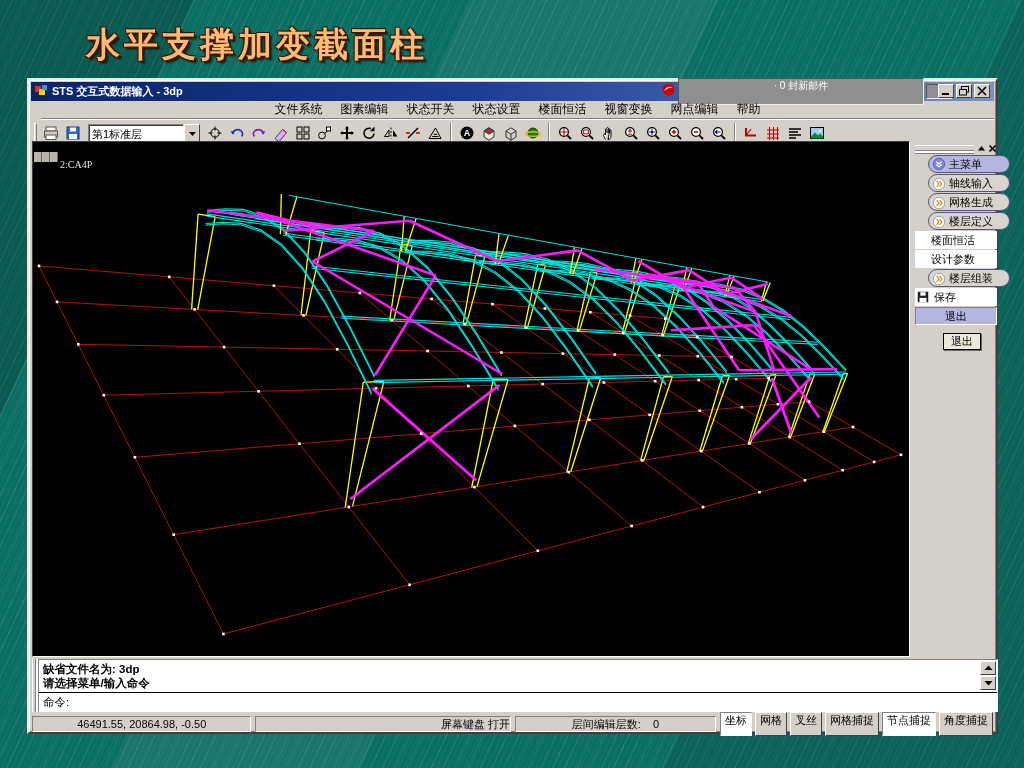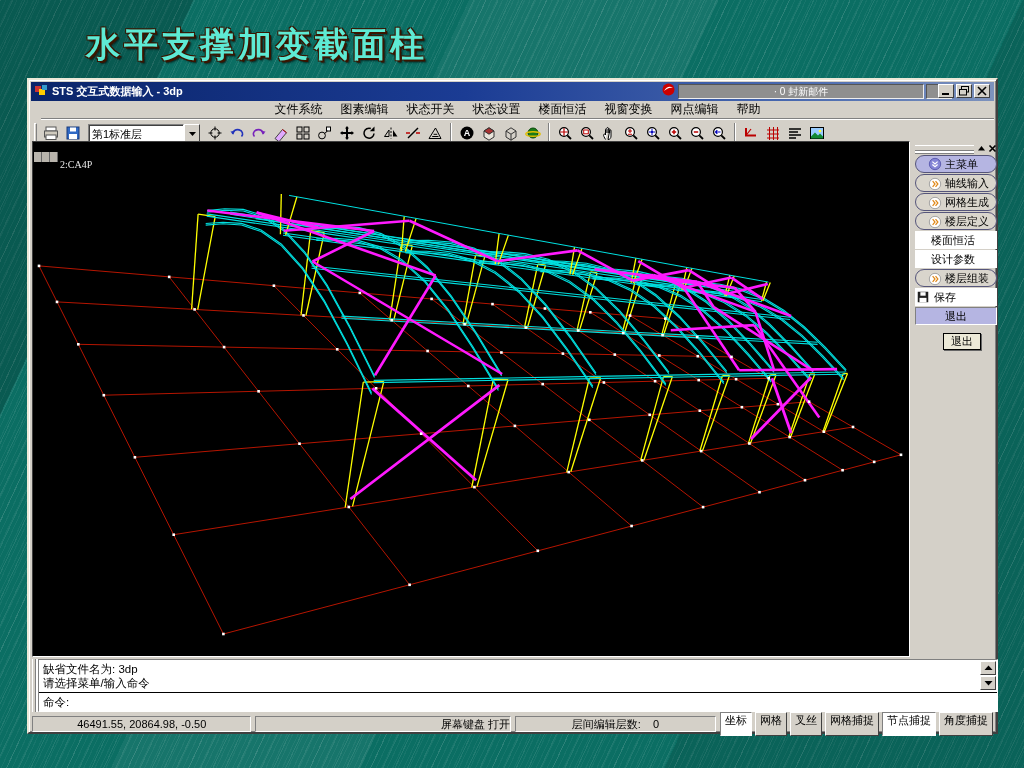--- a/index.html
+++ b/index.html
@@ -9,39 +9,39 @@
     background-color:#0b6e63;
     background-image:
       linear-gradient(115deg, rgba(0,0,0,0.18) 0 14%, transparent 14% 34%, rgba(255,255,255,0.05) 34% 52%, transparent 52% 74%, rgba(0,0,0,0.10) 74%),
       repeating-linear-gradient(115deg, rgba(255,255,255,0.09) 0 1px, transparent 1px 11px),
       repeating-linear-gradient(115deg, rgba(255,255,255,0.05) 0 1px, transparent 1px 5px);
     position:relative;
   }
   .slide-title {
     position:absolute; left:86px; top:22px;
     font-size:34px; font-weight:bold; letter-spacing:4px;
-    color:#5eead4;
+    color:#fdba74;
     text-shadow:2px 2px 0 #3a1500, -1px -1px 0 #3a1500, 1px -1px 0 #3a1500, -1px 1px 0 #3a1500, 3px 3px 2px rgba(0,0,0,0.6);
   }
   
   .app-window {
     position:absolute; left:27px; top:78px; width:971px; height:656px;
     background:#d4d0c8;
     border:2px solid; border-color:#ece9d8 #404040 #404040 #ece9d8;
     box-shadow:inset 1px 1px 0 #fff, inset -1px -1px 0 #808080;
   }
   .titlebar {
     position:absolute; left:2px; top:2px; right:2px; height:19px;
     background:linear-gradient(90deg,#0a246a 0%,#1b3c94 45%,#4a6ab0 80%,#7d92bd 100%);
     display:flex; align-items:center; padding:0 3px; color:#fff;
   }
   .titlebar .ttext { font-size:11px; font-weight:bold; margin-left:4px; white-space:nowrap; }
   .mail-wrap { position:absolute; left:630px; top:1px; height:17px; display:flex; align-items:center; }
   .mail-bar {
-    width:246px; height:15px; background:#8f8f8f;
+    width:246px; height:27px; background:#8f8f8f;
     border:1px solid; border-color:#555 #eee #eee #555;
     color:#fff; font-size:10px; text-align:center; line-height:13px;
   }
   .mail-seg { width:26px; height:15px; background:#8f8f8f; border:1px solid; border-color:#555 #eee #eee #555; margin-left:2px; }
   .winbtns { position:absolute; right:4px; top:2px; display:flex; }
   .win-btn {
     width:16px; height:14px; margin-left:2px; background:#d4d0c8;
     border:1px solid; border-color:#fff #404040 #404040 #fff;
     display:flex; align-items:center; justify-content:center;
   }
@@ -76,40 +76,40 @@
     background:#000; border:1px solid; border-color:#404040 #fff #fff #404040;
   }
   .canvas-label { position:absolute; left:1px; top:1px; display:flex; align-items:center; }
   .deco-sq { width:8px; height:10px; background:#b8b4ac; border-right:1px solid #666; }
   .canvas-label span.txt { color:#e8e8e8; font-size:10px; font-family:Liberation Serif, serif; margin-left:2px;margin-top:16px; }
   
   .side-panel { position:absolute; left:886px; top:62px; width:82px; }
   .panel-head { height:11px; display:flex; align-items:center; margin-bottom:2px; }
   .panel-grip { flex:1; height:6px; border-top:1px solid #fff; border-bottom:1px solid #808080; box-shadow:0 2px 0 #fff, 0 3px 0 #808080; margin-right:3px; }
   .panel-row { height:18px; margin-bottom:1px; display:flex; align-items:center; font-size:11px; white-space:nowrap; }
-  .pill { border-radius:9px; border:1px solid #55557a; padding:0 12px; gap:3px; width:100%; }
+  .pill { border-radius:9px; border:1px solid #55557a; padding:0 3px; gap:3px; width:100%;margin-left:13px; }
   .pill-active { background:#b5b5e2; }
   .pill-plain { background:#d9d5cc;align-items:flex-end; }
   .flat-row { background:#fff; padding-left:16px; width:100%; }
   .flat-row.with-icon { padding-left:1px; gap:4px; }
   .exit-row { background:#b5b5e2; justify-content:center; border:1px solid; border-color:#808080 #fff #fff #808080; width:100%; }
   .float-exit {
     position:absolute; left:914px; top:253px; width:38px; height:17px;
     background:#ece9d8; border:1px solid #000; box-shadow:1px 1px 0 #666;
     font-size:11px; text-align:center; line-height:15px;
   }
   
   .cmd-grip { position:absolute; left:3px; top:579px; width:4px; height:53px;
     border-left:1px solid #fff; border-right:1px solid #808080; box-shadow:2px 0 0 #fff, 3px 0 0 #808080; }
   .command-box {
     position:absolute; left:9px; top:579px; width:960px; height:53px;
     background:#fff; border:1px solid; border-color:#808080 #fff #fff #808080;
     font-size:11.5px; color:#000;
   }
-  .cmd-messages { position:relative; height:33px; border-bottom:1px solid #000; padding:2px 20px 0 4px; line-height:14px; }
+  .cmd-messages { position:relative; height:33px; border-bottom:1px solid #000; padding:2px 20px 0 4px; line-height:14px;font-weight:bold; }
   .cmd-scroll { position:absolute; right:1px; top:1px; display:flex; flex-direction:column; }
   .scr-btn { width:16px; height:14px; background:#d4d0c8; border:1px solid; border-color:#fff #404040 #404040 #fff; display:flex; align-items:center; justify-content:center; margin-bottom:1px; }
   .cmd-prompt { padding:2px 4px; }
   
   .statusbar { position:absolute; left:3px; top:635px; right:3px; height:17px; display:flex; gap:4px; font-size:11px; align-items:center; }
   .sseg { height:16px; border:1px solid; border-color:#808080 #fff #fff #808080; line-height:14px; text-align:center; white-space:pre; background:#d4d0c8; }
   .seg-coords { width:225px; }
   .seg-kbd { width:262px;text-align:right; }
   .seg-layers { width:206px; }
   .stoggle { height:24px; padding:0 4px; line-height:14px; border:1px solid; border-color:#fff #404040 #404040 #fff; background:#d4d0c8; white-space:nowrap; }

